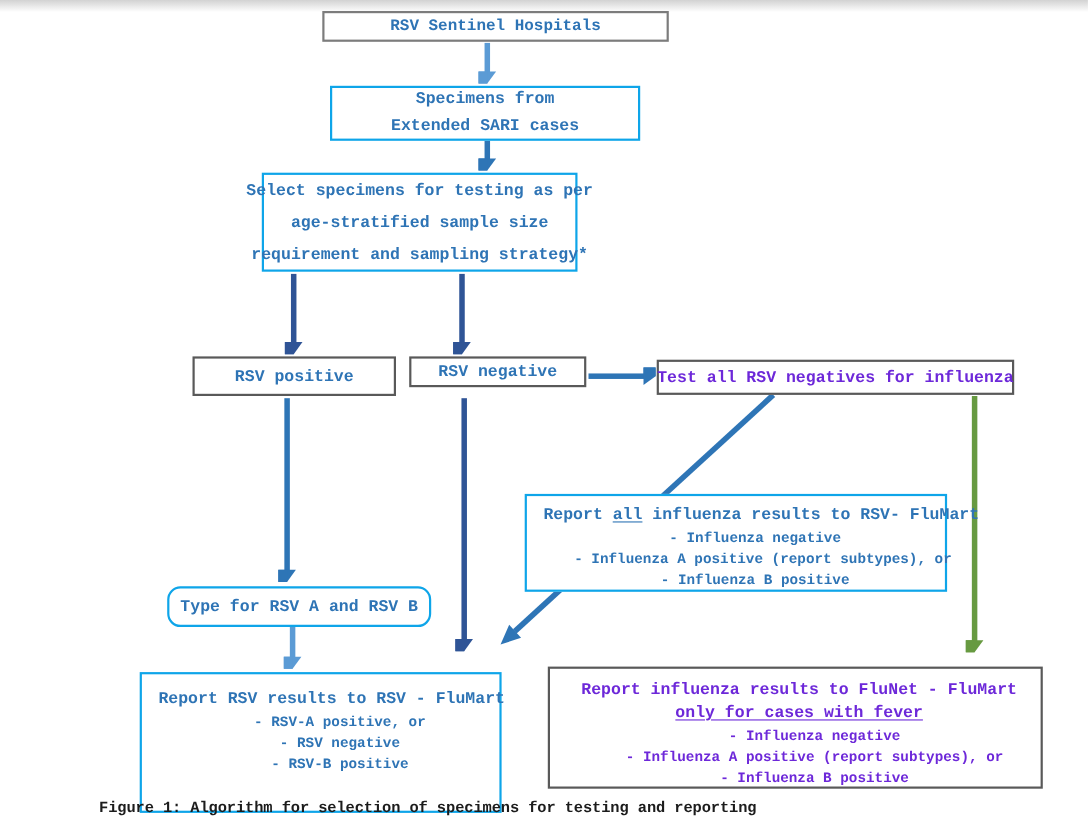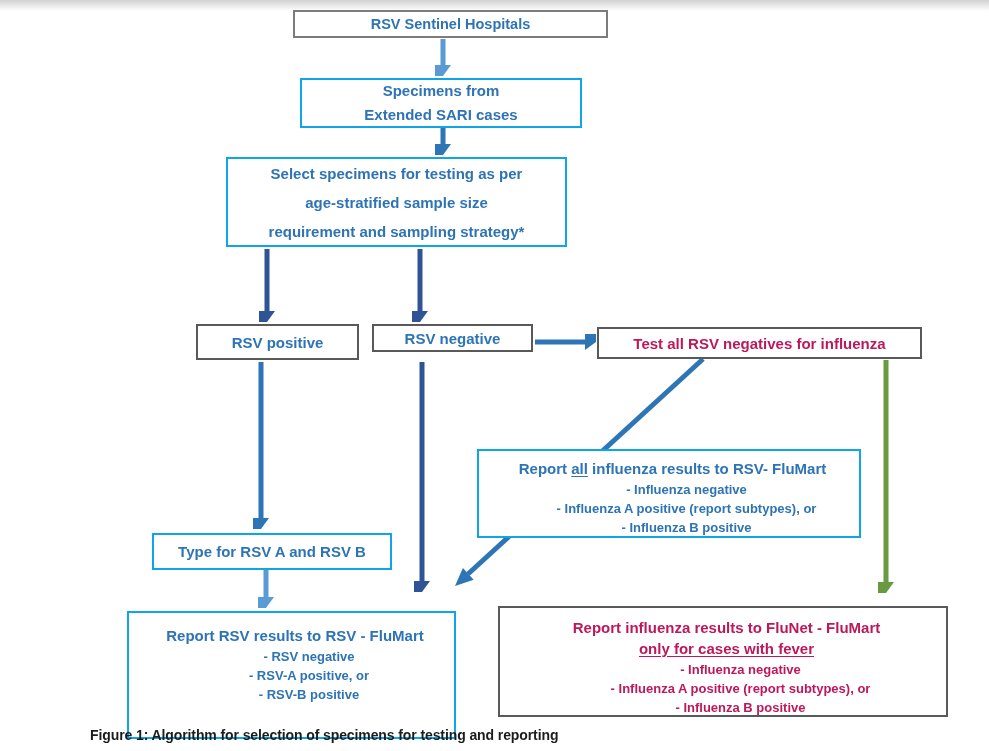--- a/index.html
+++ b/index.html
@@ -1,26 +1,26 @@
 <!DOCTYPE html>
 <html><head>
 <meta charset="utf-8">
 <style>
   html,body{margin:0;padding:0;background:#ffffff;}
   .canvas{
     position:relative;width:989px;height:751px;background:#ffffff;overflow:hidden;
-    font-family:Liberation Sans, sans-serif;
+    font-family:Liberation Mono, monospace;
   }
   .topfade{position:absolute;top:0;left:0;right:0;height:11px;
     background:linear-gradient(#d2d2d2,rgba(255,255,255,0));z-index:0;}
   
   .box{position:absolute;background:#ffffff;box-sizing:border-box;z-index:2;text-align:center;}
   .center{display:flex;flex-direction:column;align-items:center;justify-content:center;text-align:center;}
   .blue{color:#2E74B5;}
-  .greentx{color:#be185d;}
+  .greentx{color:#6d28d9;}
   .lbl{font-size:15px;font-weight:600;white-space:nowrap;}
   .b-gray{border:2px solid #7c7c7c;}
   .b-dark{border:2px solid #0ea5e9;}
   .b-mid{border:2px solid #595959;}
   .listbox{padding:7px 8px 6px 15px;}
   .listbox .title{font-size:15px;font-weight:600;line-height:21px;white-space:nowrap;}
   .listbox ul{list-style:none;margin:1px 0 0 0;padding:0 0 0 28px;}
   .listbox li{font-size:13px;font-weight:600;line-height:19px;white-space:nowrap;}
   .u{text-decoration:underline;text-underline-offset:2px;}
   
@@ -90,27 +90,27 @@
 
   <div class="box b-gray center" style="left:293px;top:10px;width:315px;height:28px;">
     <span class="lbl blue" style="font-size:14.5px;">RSV Sentinel Hospitals</span>
   </div>
 
   <div class="box b-dark center" style="left:300px;top:78px;width:282px;height:50px;">
     <span class="lbl blue" style="line-height:24px;">Specimens from</span>
     <span class="lbl blue" style="line-height:24px;">Extended SARI cases</span>
   </div>
 
-  <div class="box b-dark center" style="left:226px;top:157px;width:341px;height:90px;">
+  <div class="box b-dark center" style="left:238px;top:157px;width:287px;height:90px;">
     <span class="lbl blue" style="line-height:29px;">Select specimens for testing as per</span>
     <span class="lbl blue" style="line-height:29px;">age-stratified sample size</span>
     <span class="lbl blue" style="line-height:29px;">requirement and sampling strategy*</span>
   </div>
 
-  <div class="box b-mid center" style="left:196px;top:324px;width:163px;height:36px;">
+  <div class="box b-mid center" style="left:175px;top:324px;width:185px;height:36px;">
     <span class="lbl blue">RSV positive</span>
   </div>
 
   <div class="box b-mid center" style="left:372px;top:324px;width:161px;height:28px;">
     <span class="lbl blue">RSV negative</span>
   </div>
 
   <div class="box b-mid center" style="left:597px;top:327px;width:325px;height:32px;">
     <span class="lbl greentx">Test all RSV negatives for influenza</span>
   </div>
@@ -119,29 +119,29 @@
     <div class="title blue">
       <span>Report </span><span class="u">all</span><span> influenza results to RSV- FluMart</span>
     </div>
     <ul>
       <li class="blue">- Influenza negative</li>
       <li class="blue">- Influenza A positive (report subtypes), or</li>
       <li class="blue">- Influenza B positive</li>
     </ul>
   </div>
 
-  <div class="box b-dark center" style="left:152px;top:533px;width:240px;height:37px;">
+  <div class="box b-dark center" style="left:152px;top:533px;width:240px;height:37px;border-radius:12px;">
     <span class="lbl blue">Type for RSV A and RSV B</span>
   </div>
 
   <div class="box b-dark listbox" style="left:127px;top:611px;width:329px;height:128px;padding-top:12px;">
     <div class="title blue">Report RSV results to RSV - FluMart</div>
     <ul>
+      <li class="blue">- RSV-A positive, or</li>
       <li class="blue">- RSV negative</li>
-      <li class="blue">- RSV-A positive, or</li>
       <li class="blue">- RSV-B positive</li>
     </ul>
   </div>
 
   <div class="box b-mid listbox" style="left:498px;top:606px;width:450px;height:111px;padding-top:9px;">
     <div class="title greentx">Report influenza results to FluNet - FluMart</div>
     <div class="title greentx u">only for cases with fever</div>
     <ul>
       <li class="greentx">- Influenza negative</li>
       <li class="greentx">- Influenza A positive (report subtypes), or</li>

